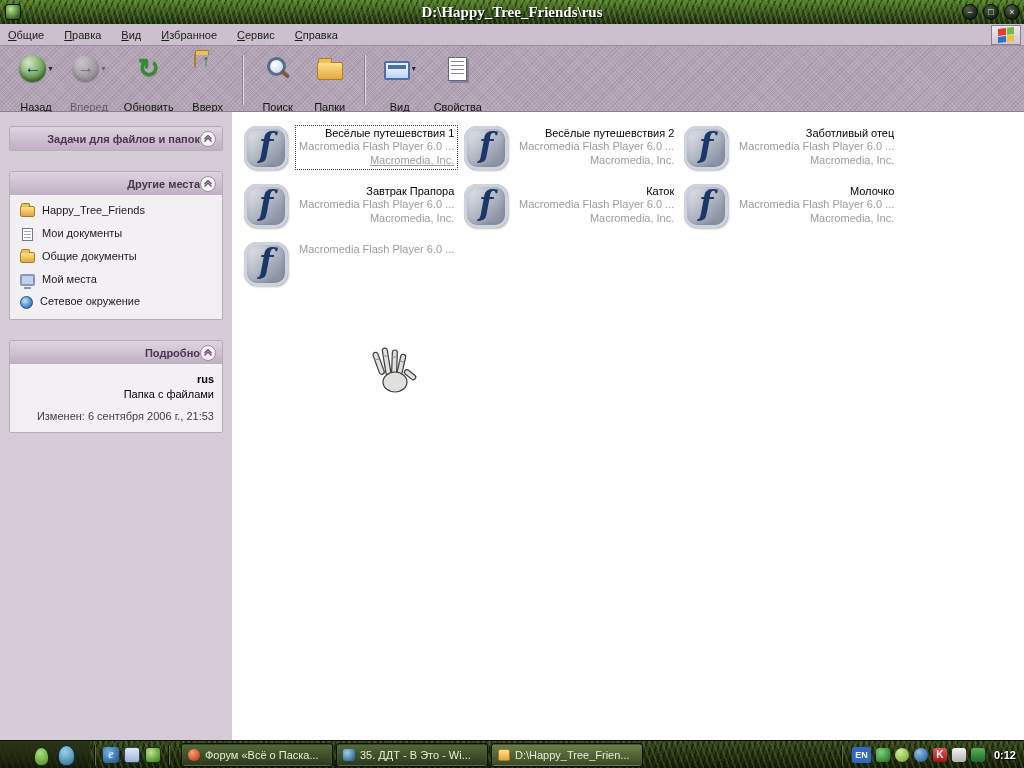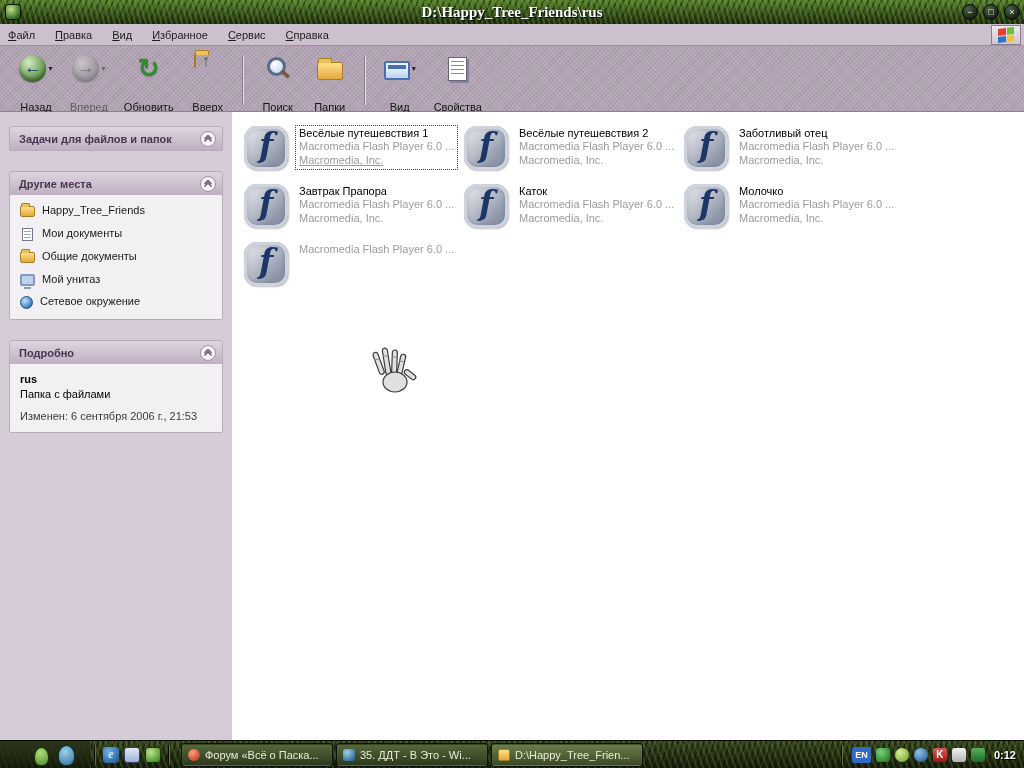--- a/index.html
+++ b/index.html
@@ -66,21 +66,21 @@
   .ic-view { width:26px; height:19px; margin-top:5px; border:2px solid #4a6fae; border-radius:2px;
     background:linear-gradient(#eaf2ff 30%, #bcd2ee); position:relative; }
   .ic-view::before { content:""; position:absolute; left:2px; top:2px; right:2px; height:4px; background:#4a6fae; }
   .ic-props { width:19px; height:24px; margin-top:2px; background:#fff; border:1px solid #667;
     box-shadow:2px 2px 0 rgba(80,90,140,.45); position:relative; }
   .ic-props::before { content:""; position:absolute; left:2px; top:3px; right:2px; height:14px;
     background:repeating-linear-gradient(#7a8ab0 0 1px, transparent 1px 4px); }
   .tb-sep { width:2px; height:50px; margin:2px 8px 0 8px; border-left:1px solid #8d7f8e; border-right:1px solid #e3dbe4; }
 
   
-  .content { position:absolute; top:112px; left:0; right:0; bottom:28px; background:#fff; }
+  .content { position:absolute; top:112px; left:0; right:0; bottom:28px; background:#fff;text-align:right; }
   .sidebar { position:absolute; left:0; top:0; bottom:0; width:232px; background:var(--sidebar-bg,#d6ccd8); padding:14px 9px 0 9px; overflow:hidden; }
   .panel { margin-bottom:20px; border:1px solid var(--panel-border,#b9aabc); border-radius:3px 3px 2px 2px; overflow:hidden; }
   .panel-header { height:23px; display:flex; align-items:center; padding:0 6px 0 9px;
     background:linear-gradient(var(--panel-header-from,#ded4e0), var(--panel-header-to,#bfafc2));
     color:var(--panel-header-text,#4a3450); font-weight:bold; cursor:default; }
   .panel-header .ph-title { flex:1; }
   .chev { width:16px; height:16px; border-radius:50%; background:#f6f3f7; border:1px solid #9d8f9f;
     display:flex; align-items:center; justify-content:center; }
   .panel-body { background:var(--panel-body-bg,#f3f0f4); padding:9px 8px 10px 10px; display:flex; flex-direction:column; gap:9px; }
   .s-item { display:flex; align-items:flex-start; gap:7px; color:#1a1a1a; cursor:default; line-height:1.25; }
@@ -167,21 +167,21 @@
     <span class="win-icon"></span>
     <span class="title">D:\Happy_Tree_Friends\rus</span>
     <span class="controls">
       <span class="ctrl">−</span>
       <span class="ctrl">□</span>
       <span class="ctrl">×</span>
     </span>
   </div>
 
   <div class="menubar">
-    <span class="menu-item">Файл</span>
+    <span class="menu-item">Общие</span>
     <span class="menu-item">Правка</span>
     <span class="menu-item">Вид</span>
     <span class="menu-item">Избранное</span>
     <span class="menu-item">Сервис</span>
     <span class="menu-item">Справка</span>
     <span class="winflag">
         <span class="flag">
           <i></i>
           <i></i>
           <i></i>
@@ -278,21 +278,21 @@
           <div class="s-item">
             <span class="ico ico-doc"></span>
             <span>Мои документы</span>
           </div>
           <div class="s-item">
             <span class="ico ico-folder"></span>
             <span>Общие документы</span>
           </div>
           <div class="s-item">
             <span class="ico ico-computer"></span>
-            <span>Мой унитаз</span>
+            <span>Мой места</span>
           </div>
           <div class="s-item">
             <span class="ico ico-globe"></span>
             <span>Сетевое окружение</span>
           </div>
         </div>
       </div>
 
       <div class="panel">
         <div class="panel-header">

